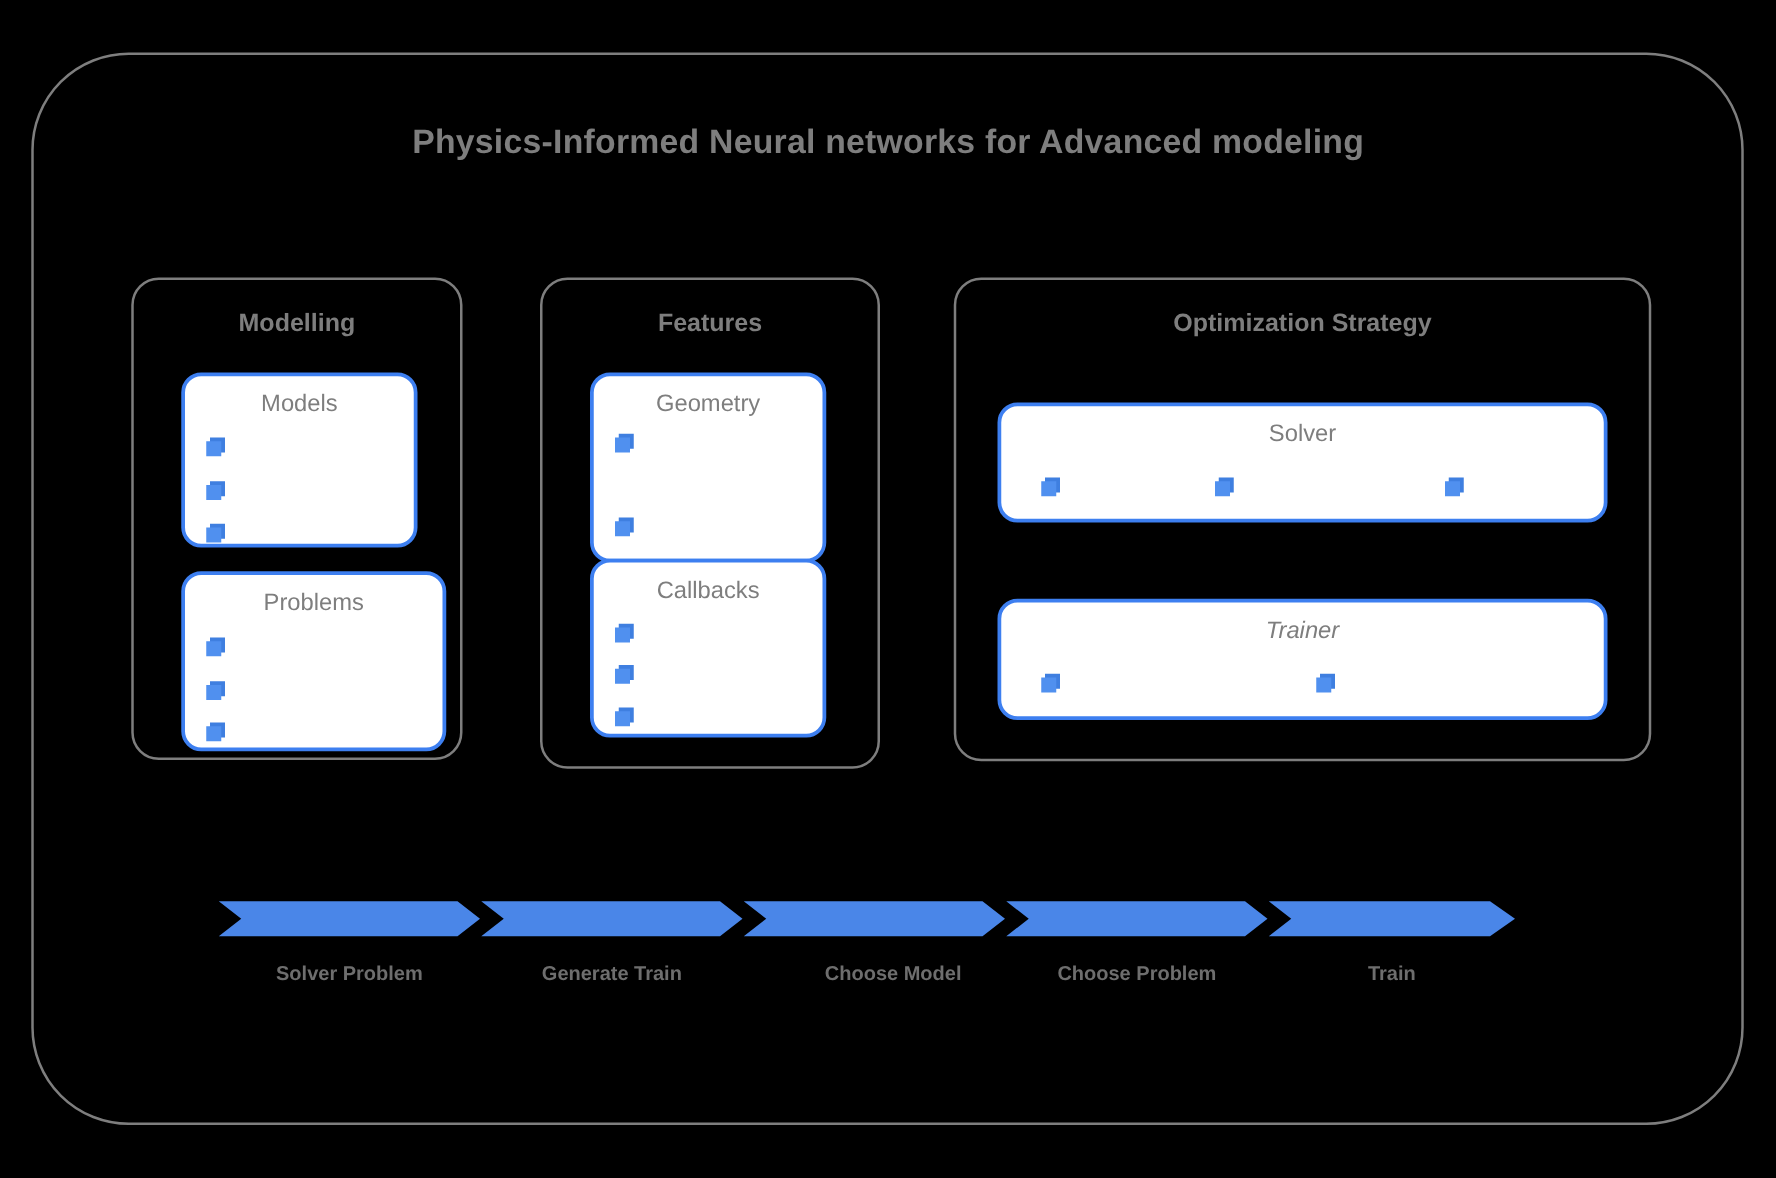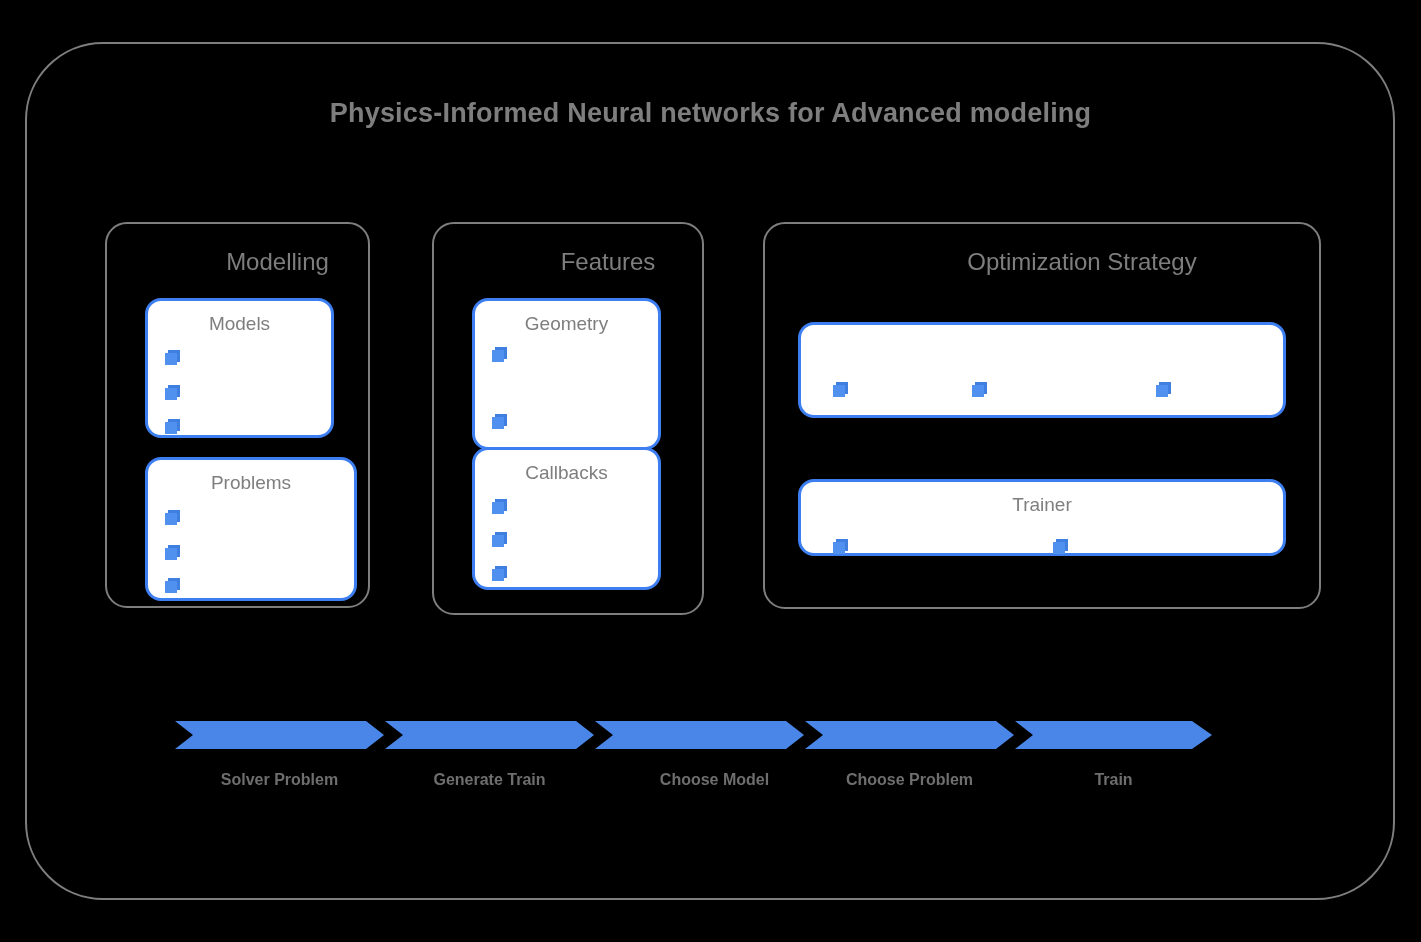--- a/index.html
+++ b/index.html
@@ -50,24 +50,23 @@
     box-sizing: border-box;
     background: #000000;
   }
   .group-title {
     position: absolute;
     left: 0;
     top: 24px;
     width: 100%;
     text-align: center;
     color: #7e7e7e;
-    font-size: 24px;
-    font-weight: normal;
-    white-space: nowrap;
-    padding-left: 40px;
+    font-size: 20px;
+    font-weight: bold;
+    white-space: nowrap;
   }
 
   #group-modelling { left: 105px; top: 222px; width: 265px; height: 386px; }
   #group-features  { left: 432px; top: 222px; width: 272px; height: 393px; }
   #group-optimization { left: 763px; top: 222px; width: 558px; height: 387px; }
 
   
   .sub-box {
     position: absolute;
     border: 3px solid #3d7ff0;
@@ -84,21 +83,21 @@
     color: #7e7e7e;
     font-size: 19px;
     white-space: nowrap;
   }
 
   #sub-models    { left: 145px; top: 298px; width: 189px; height: 140px; }
   #sub-problems  { left: 145px; top: 457px; width: 212px; height: 144px; }
   #sub-geometry  { left: 472px; top: 298px; width: 189px; height: 152px; }
   #sub-callbacks { left: 472px; top: 447px; width: 189px; height: 143px; }
   #sub-solver    { left: 798px; top: 322px; width: 488px; height: 96px; }
-  #sub-trainer   { left: 798px; top: 479px; width: 488px; height: 77px; }
+  #sub-trainer   { left: 798px; top: 479px; width: 488px; height: 97px; font-style: italic; }
 
   
   .bullet {
     position: absolute;
     width: 15px;
     height: 15px;
   }
   .bullet .cube-back {
     position: absolute;
     left: 3px;
@@ -208,20 +207,21 @@
       <div class="cube-back"></div>
       <div class="cube-front"></div>
     </div>
 </div>
 
 <div class="group-box" id="group-optimization">
   <div class="group-title">Optimization Strategy</div>
 </div>
 
 <div class="sub-box" id="sub-solver">
+  <div class="sub-title">Solver</div>
   <div class="bullet" style="left:32px; top:57px;">
       <div class="cube-back"></div>
       <div class="cube-front"></div>
     </div>
   <div class="bullet" style="left:171px; top:57px;">
       <div class="cube-back"></div>
       <div class="cube-front"></div>
     </div>
   <div class="bullet" style="left:355px; top:57px;">
       <div class="cube-back"></div>

